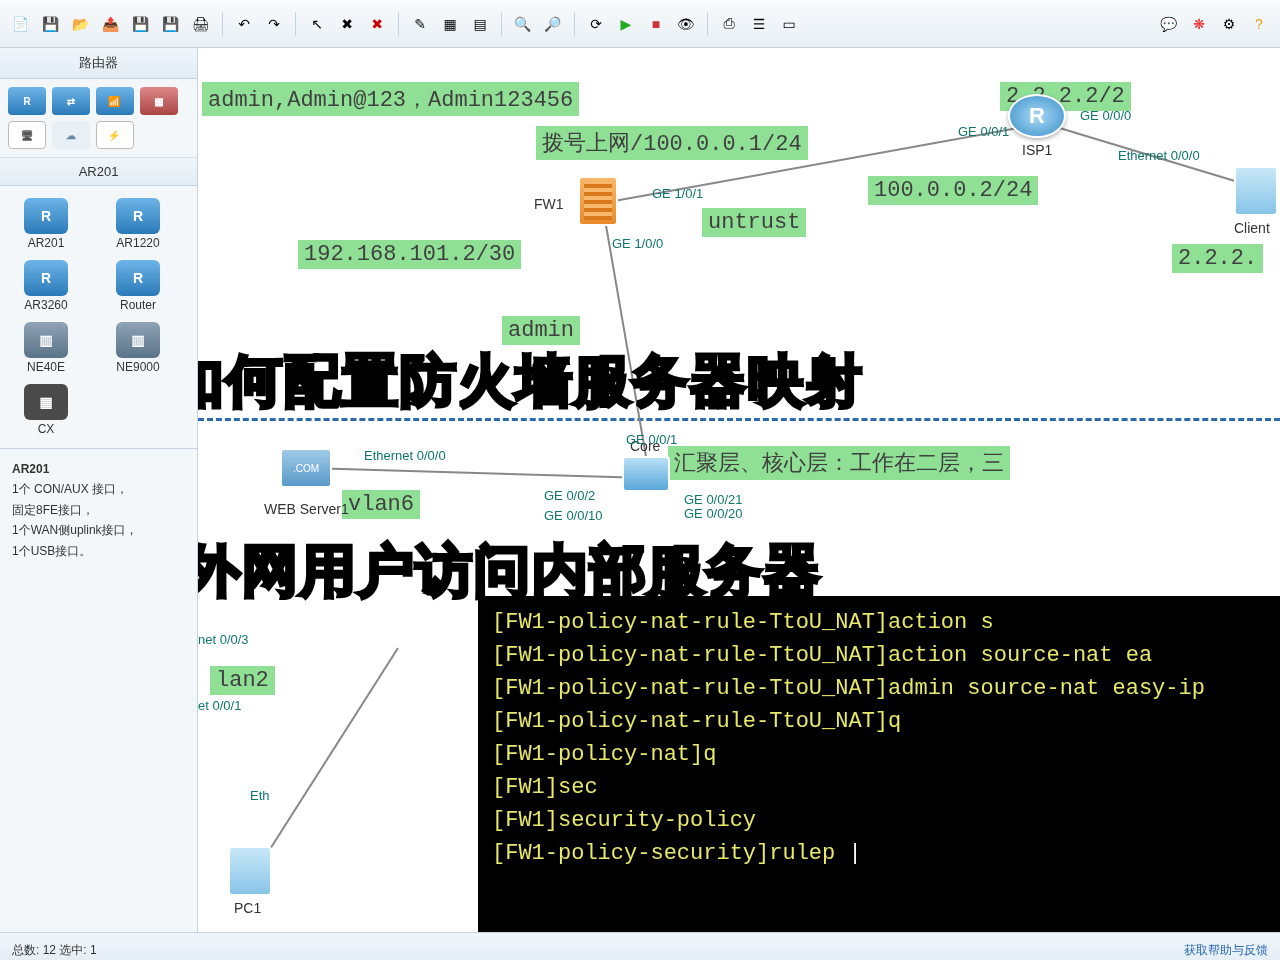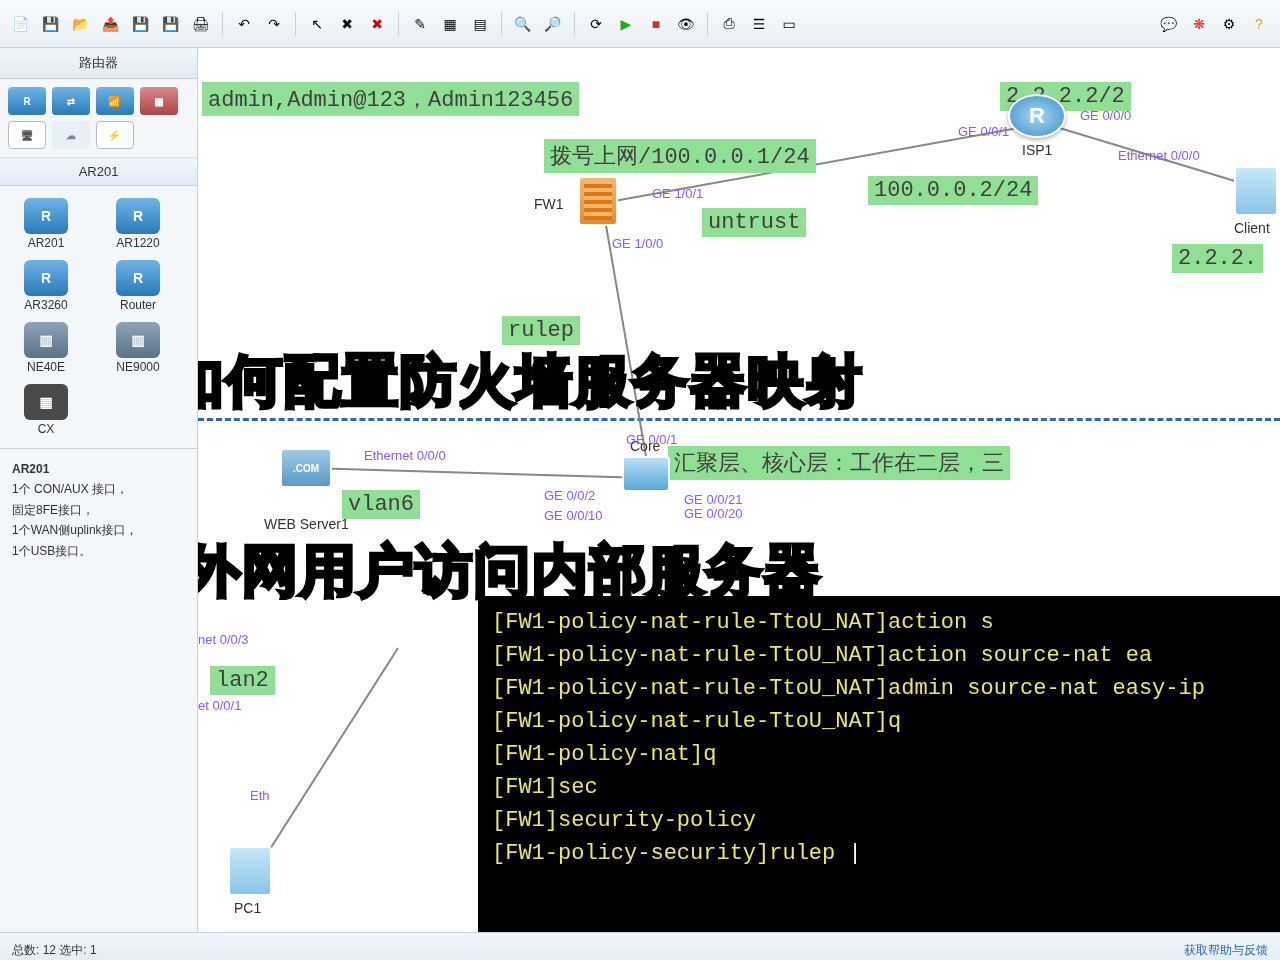--- a/index.html
+++ b/index.html
@@ -20,21 +20,21 @@
 .dev-item { width: 84px; text-align: center; padding: 4px 0; cursor: pointer; }
 .dev-item .icon { width: 44px; height: 36px; margin: 0 auto 2px; border-radius: 6px; background: linear-gradient(#6db4e8,#2a7ab8); display:flex; align-items:center; justify-content:center; color:#fff; font-weight:bold; font-size:14px; }
 .dev-item .icon.ne { background: linear-gradient(#8fa3b5,#5a7388); }
 .dev-item .icon.cx { background:#4a4a4a; }
 .dev-item .lbl { font-size: 12px; color: #333; }
 .sb-desc { border-top: 1px solid #c5d3e0; padding: 10px 12px; font-size: 12px; line-height: 1.7; color: #333; flex:1; }
 .sb-desc b { font-weight: bold; }
 .canvas { flex: 1; position: relative; background: #fff; overflow: hidden; }
 .gbox { position: absolute; background: #8fdf95; padding: 2px 6px; font-family: "Consolas","Courier New",monospace; font-size: 22px; color: #404040; white-space: nowrap; }
 .plain { position:absolute; font-size:14px; color:#333; white-space:nowrap; }
-.iface { position:absolute; font-size:13px; color:#8b5cf6; white-space:nowrap; }
+.iface { position:absolute; font-size:13px; color:#0f766e; white-space:nowrap; }
 .node-r { position:absolute; width:58px; height:44px; border-radius:50%; background: radial-gradient(#a7d8f5,#3a8fc9); display:flex; align-items:center; justify-content:center; color:#fff; font-size:22px; font-weight:bold; border:2px solid #fff; box-shadow:0 2px 4px rgba(0,0,0,.3); }
 .node-fw { position:absolute; width:40px; height:50px; background: linear-gradient(#f8b76a,#e88a2d); border:2px solid #fff; border-radius:4px; }
 .node-fw::before { content:""; position:absolute; inset:4px; background: repeating-linear-gradient(0deg,#d97a1a 0 4px,#f8b76a 4px 8px); }
 .node-sw { position:absolute; width:48px; height:36px; background: linear-gradient(#b8e0f7,#5aa8d8); border-radius:4px; border:2px solid #fff; }
 .node-srv { position:absolute; width:52px; height:40px; background:linear-gradient(#9ecae8,#5a9ac8); border-radius:4px; border:2px solid #fff; display:flex; align-items:center; justify-content:center; color:#fff; font-size:10px; }
 .node-client { position:absolute; width:44px; height:50px; background:linear-gradient(#c8e8f8,#88c4e8); border-radius:4px; border:2px solid #fff; }
 .dashed { position:absolute; border-top:3px dashed #2a6ab0; }
 .overlay-text { position:absolute; font-family:"STKaiti","KaiTi",serif; font-weight:900; font-size:56px; color:#f8ca3a; -webkit-text-stroke:4px #000; text-stroke:4px #000; letter-spacing:2px; white-space:nowrap; pointer-events:none; z-index:50; }
 .terminal { position:absolute; left:280px; top:548px; width:988px; height:340px; background:#000; font-family:"Consolas","Courier New",monospace; font-size:22px; color:#fff; padding:10px 14px; line-height:1.5; z-index:30; overflow:hidden; white-space:pre; }
 .terminal .yel { color:#e8e86a; }
@@ -140,46 +140,47 @@
   <div class="canvas">
     <svg class="wires">
       <line x1="405" y1="155" x2="820" y2="80" stroke="#888" stroke-width="2"></line>
       <line x1="405" y1="160" x2="450" y2="420" stroke="#888" stroke-width="2"></line>
       <line x1="845" y1="75" x2="1060" y2="140" stroke="#888" stroke-width="2"></line>
       <line x1="450" y1="430" x2="110" y2="420" stroke="#888" stroke-width="2"></line>
       <line x1="60" y1="820" x2="200" y2="600" stroke="#888" stroke-width="2"></line>
     </svg>
 
     <div class="gbox z2" style="left:4px; top:34px;">admin,Admin@123，Admin123456</div>
-    <div class="gbox z2" style="left:346px; top:78px;margin-top:13px;">拨号上网/100.0.0.1/24</div>
+    <div class="gbox z2" style="left:338px; top:78px;">拨号上网/100.0.0.1/24</div>
     <div class="gbox z2" style="left:802px; top:34px;">2.2.2.2/2</div>
     <div class="gbox z2" style="left:670px; top:128px;">100.0.0.2/24</div>
     <div class="gbox z2" style="left:504px; top:160px;">untrust</div>
     <div class="gbox z2" style="left:974px; top:196px;">2.2.2.</div>
-    <div class="gbox z2" style="left:304px; top:268px;">rulep</div>
+    <div class="gbox z2" style="left:100px; top:192px;">192.168.101.2/30</div>
+    <div class="gbox z2" style="left:304px; top:268px;">admin</div>
     <div class="gbox z2" style="left:470px; top:398px;">汇聚层、核心层：工作在二层，三</div>
     <div class="gbox z2" style="left:144px; top:442px;">vlan6</div>
     <div class="gbox z2" style="left:12px; top:618px;">lan2</div>
 
     <div class="dashed" style="left:0; top:370px; width:1082px;"></div>
 
     <div class="node-fw z2" style="left:380px; top:128px;"></div>
     <div class="plain z2" style="left:336px; top:148px;">FW1</div>
 
     <div class="node-r z2" style="left:810px; top:46px;">R</div>
     <div class="plain z2" style="left:824px; top:94px;">ISP1</div>
 
     <div class="node-client z2" style="left:1036px; top:118px;"></div>
     <div class="plain z2" style="left:1036px; top:172px;">Client</div>
 
     <div class="node-sw z2" style="left:424px; top:408px;"></div>
     <div class="plain z2" style="left:432px; top:390px;">Core</div>
 
-    <div class="node-srv z2" style="left:82px; top:400px;font-weight:bold;">.COM</div>
-    <div class="plain z2" style="left:66px; top:468px;">WEB Server1</div>
+    <div class="node-srv z2" style="left:82px; top:400px;">.COM</div>
+    <div class="plain z2" style="left:66px; top:453px;">WEB Server1</div>
 
     <div class="node-client z2" style="left:30px; top:798px;"></div>
     <div class="plain z2" style="left:36px; top:852px;">PC1</div>
 
     <div class="iface z2" style="left:760px; top:76px;">GE 0/0/1</div>
     <div class="iface z2" style="left:882px; top:60px;">GE 0/0/0</div>
     <div class="iface z2" style="left:920px; top:100px;">Ethernet 0/0/0</div>
     <div class="iface z2" style="left:454px; top:138px;">GE 1/0/1</div>
     <div class="iface z2" style="left:414px; top:188px;">GE 1/0/0</div>
     <div class="iface z2" style="left:428px; top:384px;">GE 0/0/1</div>

